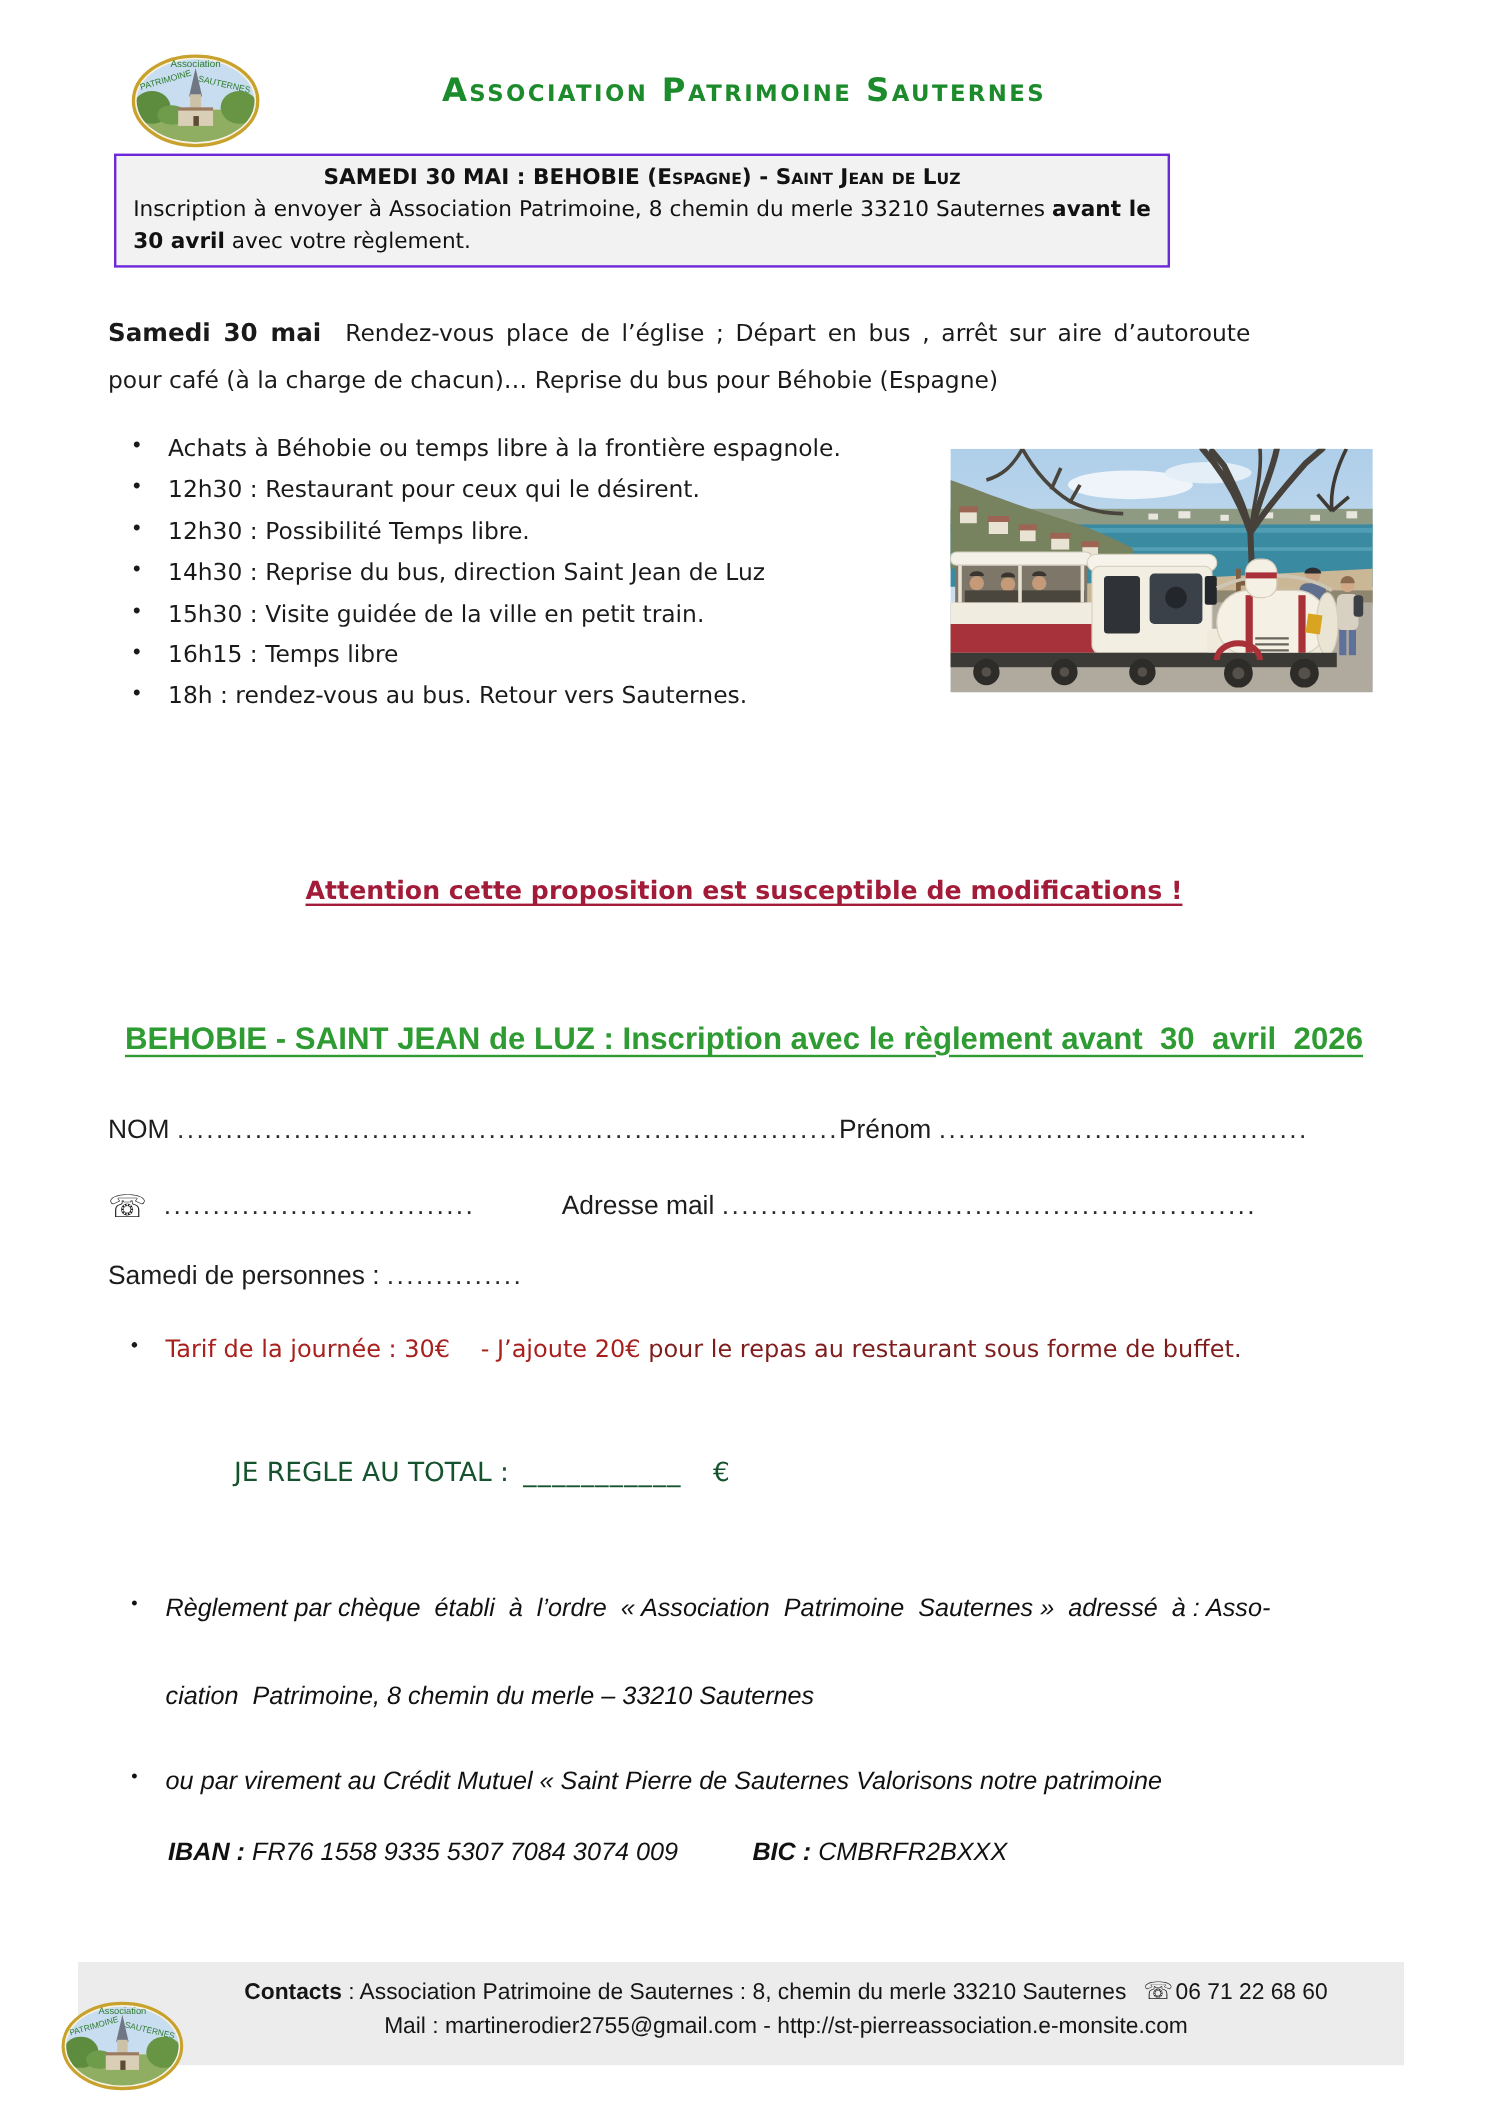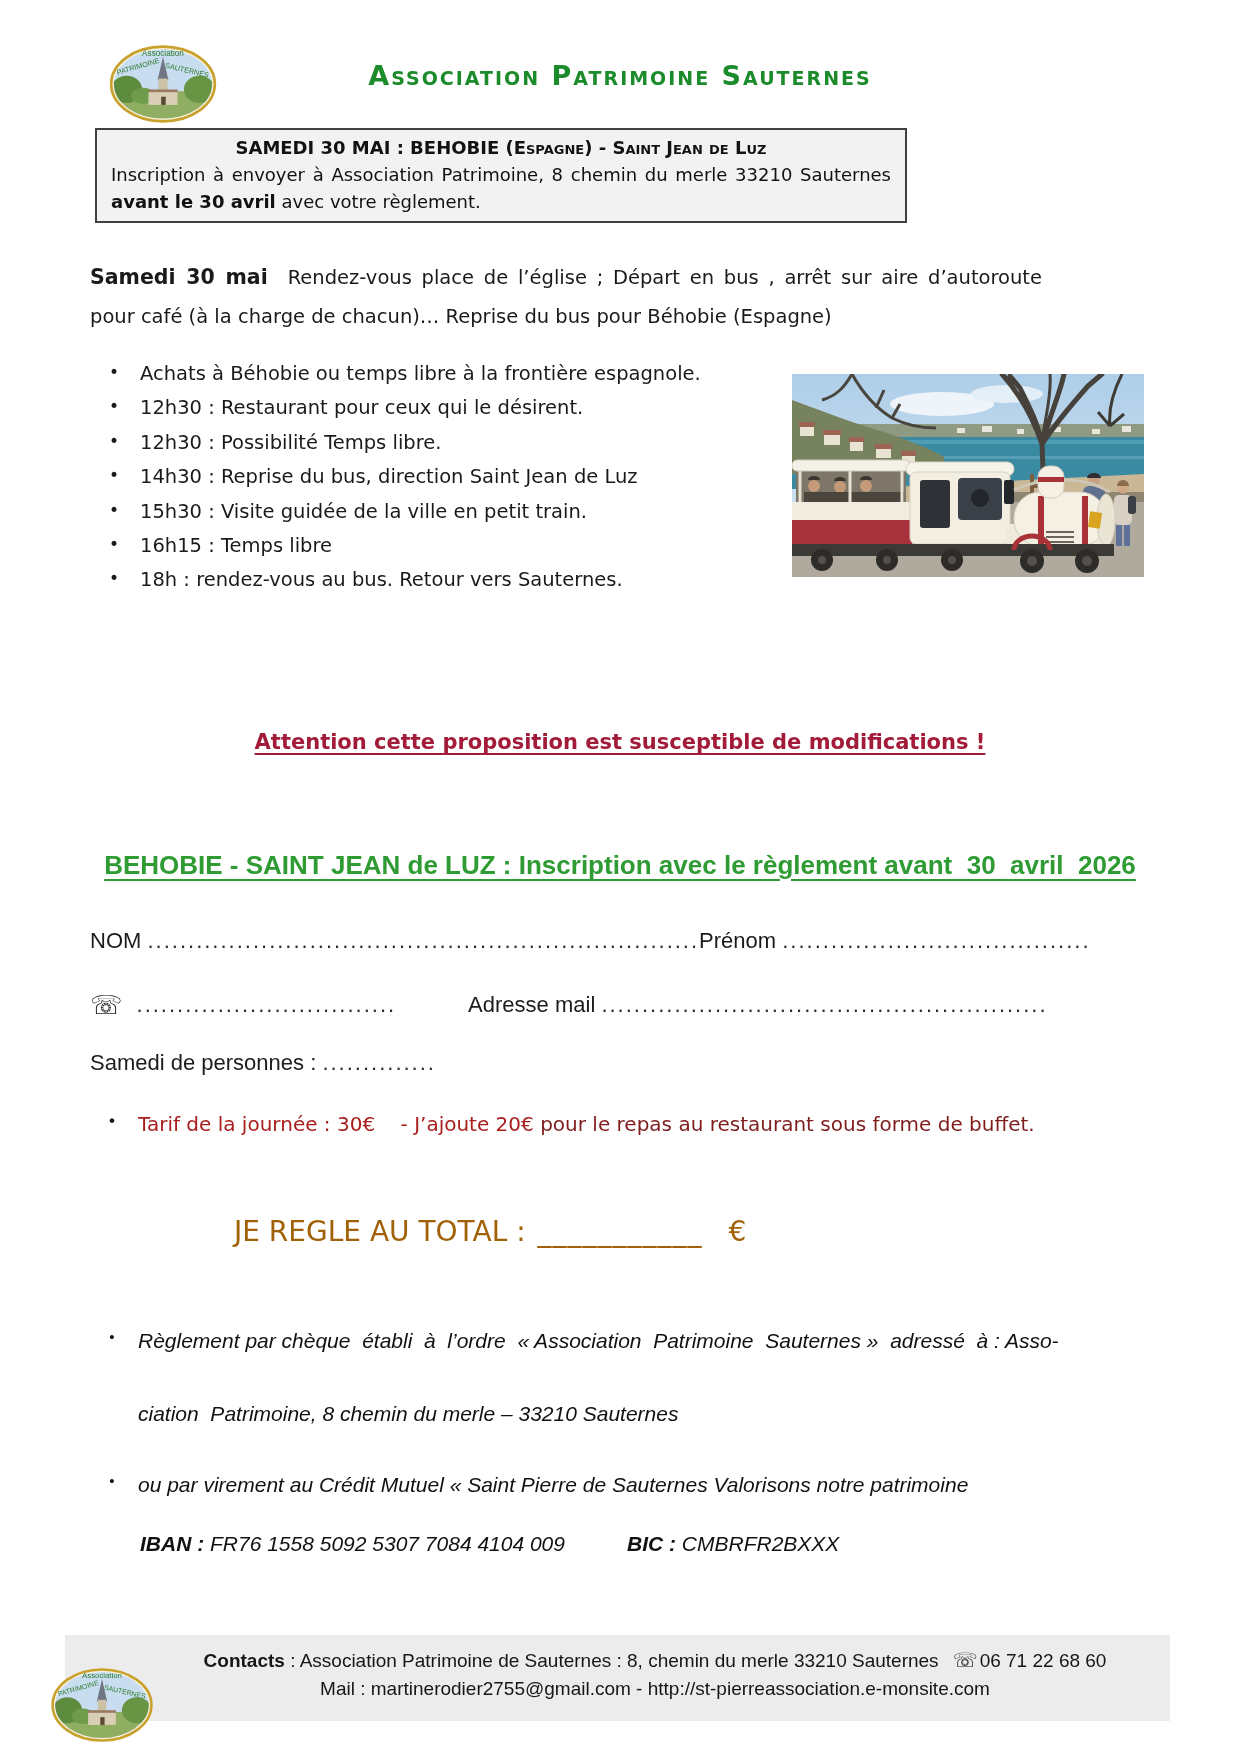--- a/index.html
+++ b/index.html
@@ -6,22 +6,22 @@
   .page{position:relative;width:1240px;height:1754px;background:#ffffff;overflow:hidden;
         font-family:"DejaVu Sans",sans-serif;color:#1a1a1a;}
   .abs{position:absolute;}
   .comic{font-family:"DejaVu Sans",sans-serif;}
   .b{font-weight:bold;}
   .pre{white-space:pre-wrap;}
 
   .page-title{left:0;top:60px;width:1240px;text-align:center;font-size:27px;font-weight:bold;
       color:#1c8b2b;font-variant:small-caps;letter-spacing:2px;}
 
-  .info-box{left:95px;top:128px;width:812px;height:95px;box-sizing:border-box;
-      background:#f2f2f2;border:2px solid #404040;padding:7px 14px 6px;}
+  .info-box{left:95px;top:128px;width:880px;height:95px;box-sizing:border-box;
+      background:#f2f2f2;border:2px solid #6d28d9;padding:7px 14px 6px;}
   .info-title{text-align:center;font-weight:bold;font-size:18px;font-variant:small-caps;color:#121212;}
   .info-body{margin-top:3px;font-size:18px;line-height:1.5;text-align:justify;color:#111;}
 
   .intro{left:90px;top:258px;width:952px;font-size:19.5px;line-height:1.95;text-align:justify;}
   .intro .lead{font-weight:bold;font-size:20.5px;margin-right:20px;}
 
   .schedule{left:88px;top:362px;width:665px;}
   .sch-row{display:flex;margin-bottom:11px;font-size:19.5px;line-height:1.2;}
   .sch-bullet{width:52px;flex:0 0 52px;text-align:center;font-size:17px;}
 
@@ -43,21 +43,21 @@
   .phone-line{left:90px;top:992px;width:1070px;}
   .phone-glyph{font-size:26px;line-height:1;vertical-align:-2px;margin-right:14px;}
   .mail-label{margin-left:72px;}
   .persons-line{left:90px;top:1050px;width:800px;}
 
   .price-row{left:86px;top:1112px;width:1070px;display:flex;font-size:20px;line-height:1.25;}
   .price-row .sch-bullet{font-size:16px;}
   .red-txt{color:#a8201d;white-space:pre-wrap;}
   .blk-txt{color:#7f1d1d;white-space:pre-wrap;margin-top:20px;}
 
-  .total-line{left:195px;top:1215px;font-size:28px;color:#a16207;margin-left:39px;}
+  .total-line{left:195px;top:1215px;font-size:22px;color:#14532d;}
   .total-blank{letter-spacing:1px;margin-left:12px;}
   .total-cur{margin-left:26px;}
 
   .pay-row{display:flex;font-family:"Liberation Sans",sans-serif;font-style:italic;font-size:21px;
       color:#111;line-height:1.25;}
   .pay-row .sch-bullet{font-style:normal;font-size:15px;}
   .pay1{left:86px;top:1328px;width:1075px;}
   .pay1 .l2{margin-top:47px;}
   .pay2{left:86px;top:1472px;width:1075px;}
   .iban-line{left:140px;top:1532px;font-family:"Liberation Sans",sans-serif;font-style:italic;
@@ -293,21 +293,21 @@
       <span class="pre" style="display:block">Règlement par chèque  établi  à  l’ordre  « Association  Patrimoine  Sauternes »  adressé  à : Asso-</span>
       <span class="pre l2" style="display:block">ciation  Patrimoine, 8 chemin du merle – 33210 Sauternes</span>
     </span>
   </div>
 
   <div class="abs pay-row pay2">
     <span class="sch-bullet">•</span>
     <span class="pre">ou par virement au Crédit Mutuel « Saint Pierre de Sauternes Valorisons notre patrimoine</span>
   </div>
 
-  <div class="abs iban-line"><span class="b">IBAN : </span><span>FR76 1558 5092 5307 7084 4104 009</span><span class="b gap">BIC : </span><span>CMBRFR2BXXX</span></div>
+  <div class="abs iban-line"><span class="b">IBAN : </span><span>FR76 1558 9335 5307 7084 3074 009</span><span class="b gap">BIC : </span><span>CMBRFR2BXXX</span></div>
 
   <div class="abs footer-bar">
     <div><span class="b">Contacts</span><span> : Association Patrimoine de Sauternes : 8, chemin du merle 33210 Sauternes</span><span class="footer-phone">☏</span><span>06 71 22 68 60</span></div>
     <div>Mail : martinerodier2755@gmail.com -  http://st-pierreassociation.e-monsite.com</div>
   </div>
 
   <svg class="abs footer-logo" viewBox="0 0 120 88">
     <ellipse cx="60" cy="44" rx="57" ry="41" fill="#f7f2e2" stroke="#c9a22e" stroke-width="3"></ellipse>
     <clipPath id="logoclipB">
         <ellipse cx="60" cy="44" rx="54" ry="38"></ellipse>

